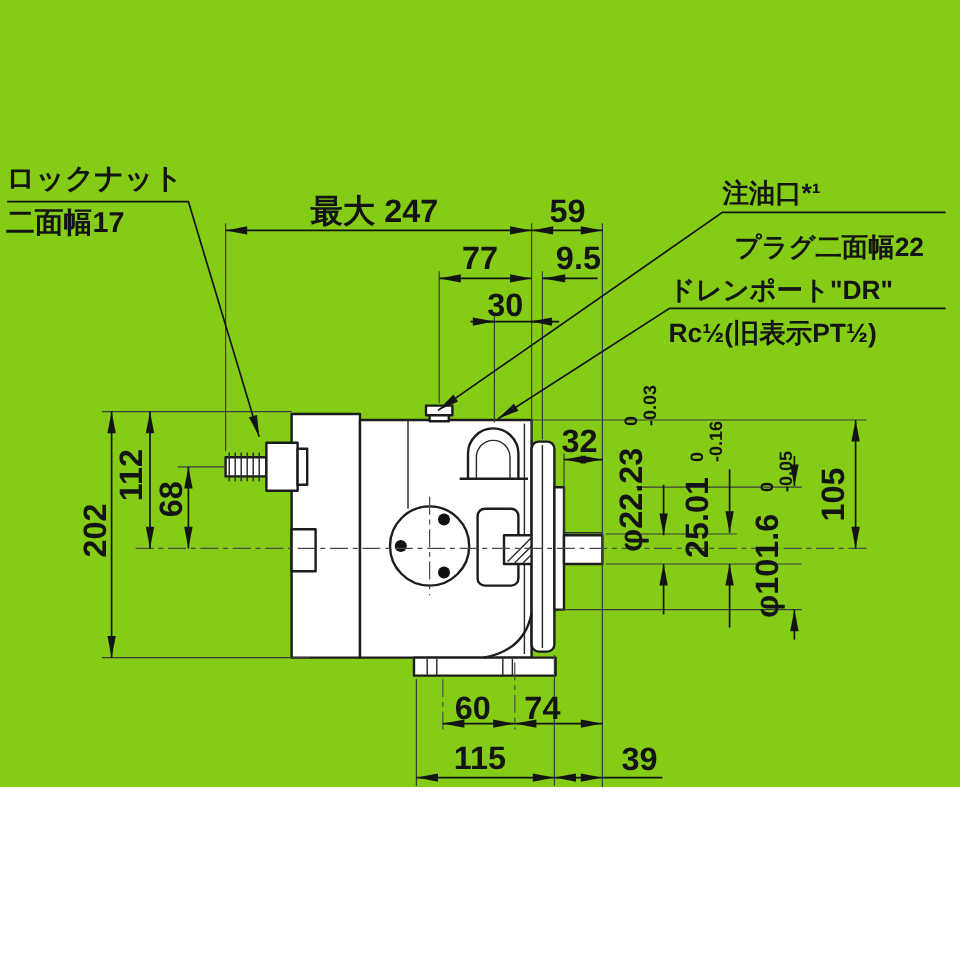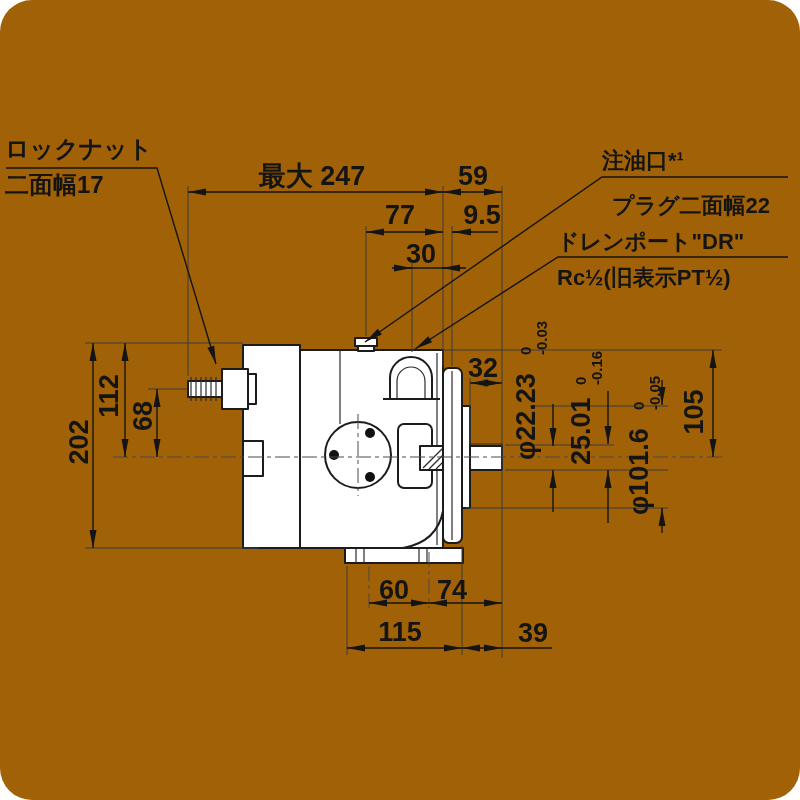--- a/index.html
+++ b/index.html
@@ -1,16 +1,16 @@
 <!DOCTYPE html>
 <html><head>
 <meta charset="utf-8">
 <style>
   html,body{margin:0;padding:0;background:#ffffff;}
-  .stage{position:relative;width:800px;height:800px;background:#a16207;overflow:hidden;border-radius:32px;}
+  .stage{position:relative;width:800px;height:656px;background:#84cc16;overflow:hidden;}
   svg{display:block;}
   text{font-family:"Liberation Sans","DejaVu Sans",sans-serif;font-weight:bold;fill:#141414;}
   .t27{font-size:27px;}
   .t24{font-size:24px;}
   .t22{font-size:22px;}
   .t15{font-size:15px;}
   .ol{fill:#ffffff;stroke:#1c1c1c;stroke-width:2;stroke-linejoin:round;}
   .ln{fill:none;stroke:#1c1c1c;stroke-width:2;stroke-linejoin:round;}
   .thin{fill:none;stroke:#2a2a2a;stroke-width:1.2;}
   .ext{fill:none;stroke:#3c3c3c;stroke-width:1;}

